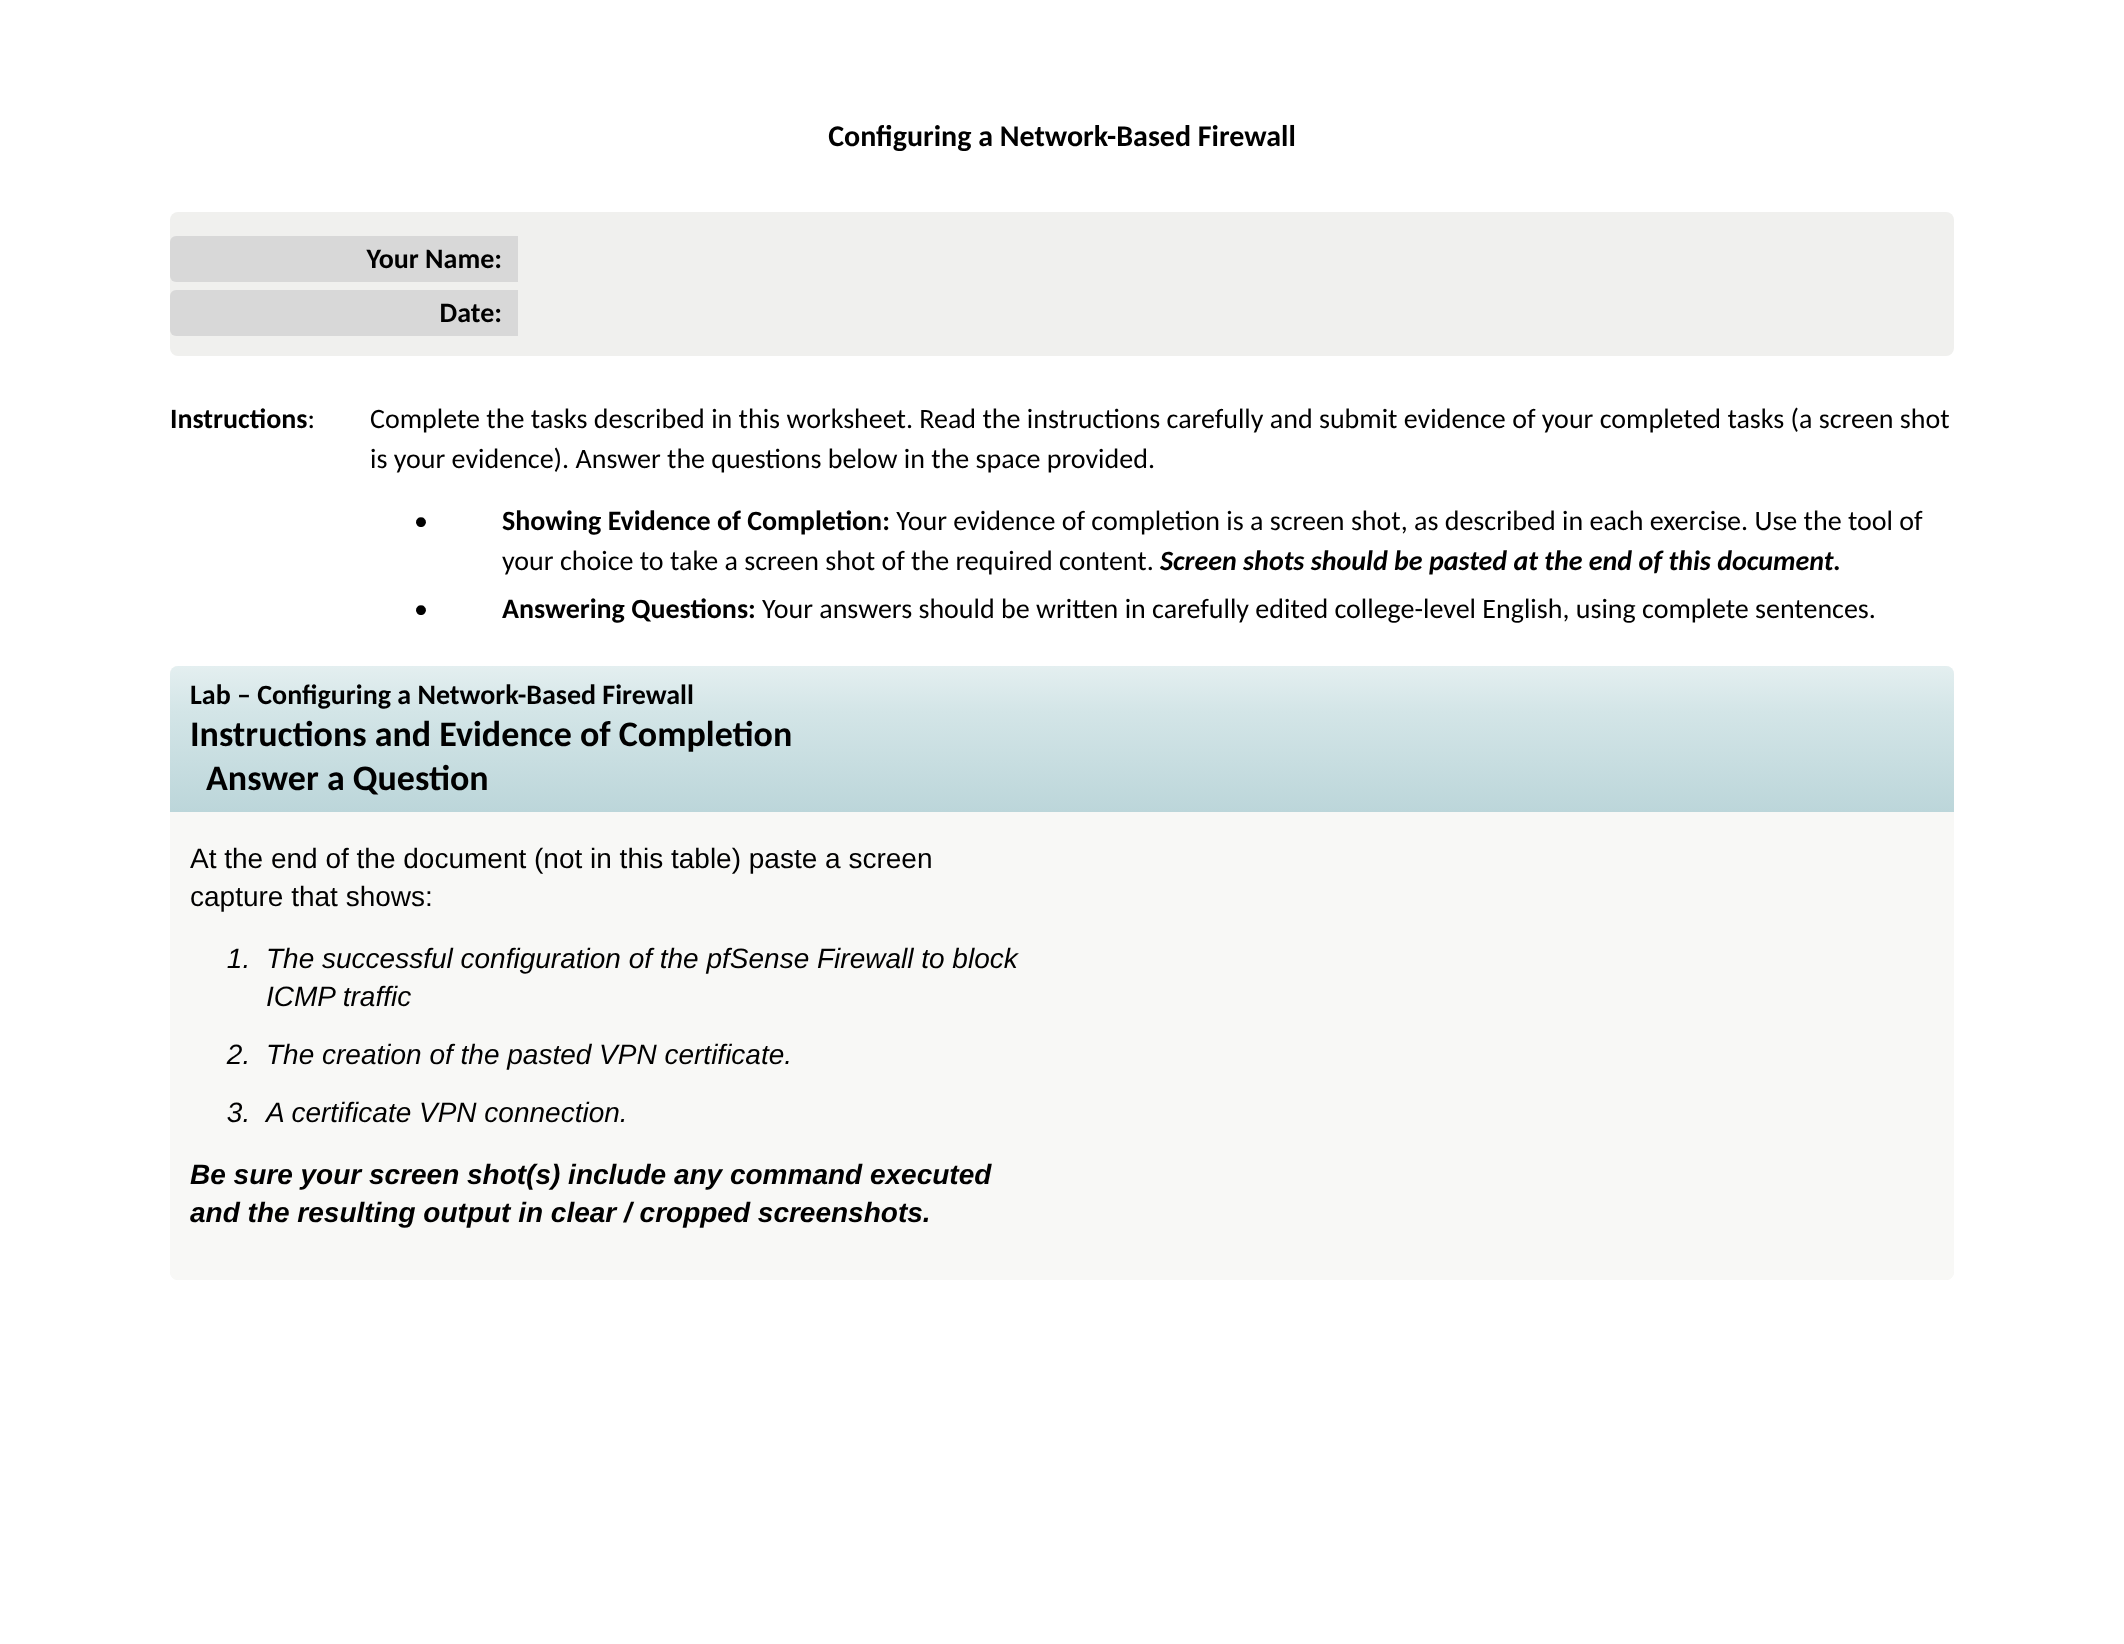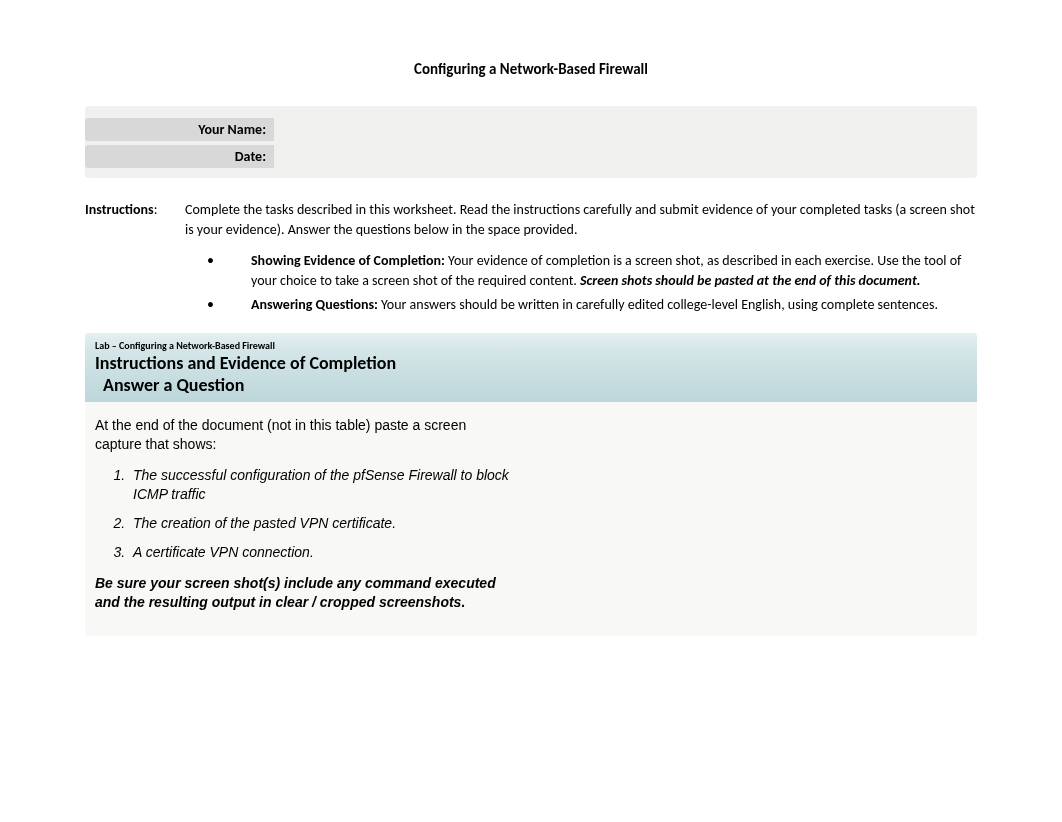--- a/index.html
+++ b/index.html
@@ -34,21 +34,21 @@
     border-radius: 4px;
     padding: 10px 0 8px 0;
     margin-bottom: 22px;
   }
   .info-row {
     display: flex;
     align-items: center;
     padding: 2px 0;
   }
   .info-label {
-    width: 189px;
+    width: 174px;
     text-align: right;
     font-size: 14px;
     font-weight: 700;
     background: #d8d8d8;
     padding: 3px 8px 3px 16px;
     border-radius: 3px 0 0 3px;
     box-sizing: border-box;
   }
   .info-input {
     flex: 1;
@@ -92,21 +92,21 @@
   .bold { font-weight: 700; }
 
   
   .lab-wrap {
     background: #f5f5f3;
     border-radius: 4px;
     overflow: hidden;
     margin-top: 2px;
   }
   .lab-title {
-    font-size: 10px;
+    font-size: 14px;
     font-weight: 700;
     padding: 6px 10px 0 10px;
     background: linear-gradient(#e4eff0, #d3e5e7);
   }
   .lab-header {
     display: flex;
     background: linear-gradient(#d3e5e7, #bcd6da);
     font-size: 18px;
     font-weight: 700;
     padding: 0 10px 6px 10px;

